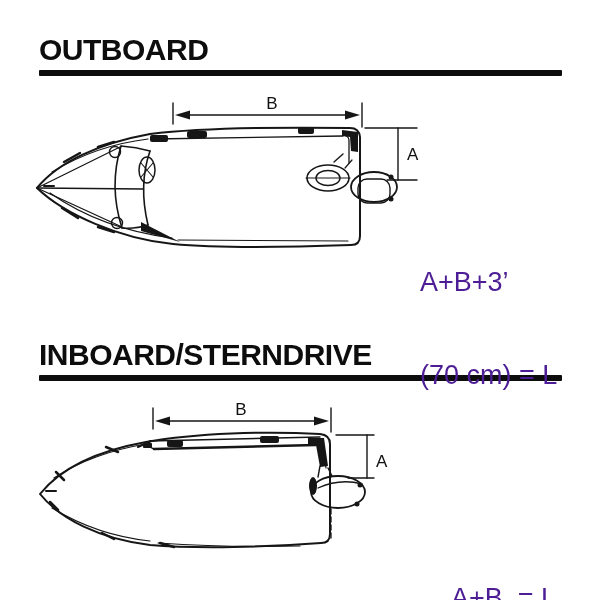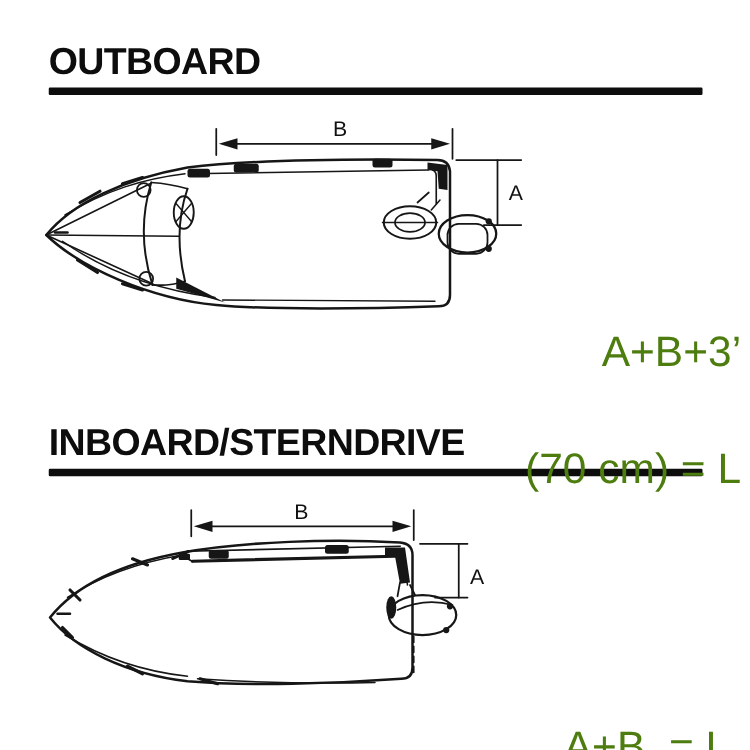--- a/index.html
+++ b/index.html
@@ -1,35 +1,34 @@
 <!DOCTYPE html>
 <html><head>
 <meta charset="utf-8">
 <style>
   html,body{margin:0;padding:0;background:#ffffff;}
   .page{
     position:relative;width:600px;height:600px;background:#ffffff;
     font-family:"Liberation Sans","DejaVu Sans",sans-serif;color:#111;
     overflow:hidden;
-    text-align:right;
   }
   .title{
     position:absolute;left:39px;margin:0;
     font-size:30px;font-weight:800;letter-spacing:-0.5px;color:#0d0d0d;
     line-height:1;white-space:nowrap;
   }
   .t1{top:35px;}
   .t2{top:340px;}
   .rule{
     position:absolute;left:39px;width:523px;height:6px;background:#0d0d0d;border-radius:1px;
   }
   .r1{top:70px;}
   .r2{top:375px;}
   .formula{
-    position:absolute;font-size:34px;font-weight:400;color:#4d7c0f;
+    position:absolute;font-size:27px;font-weight:400;color:#4c1d95;
     line-height:31px;white-space:pre;
   }
   .f1{left:420px;top:205px;}
   .f2{left:451px;top:521px;}
   svg.art{position:absolute;left:0;top:0;width:600px;height:600px;}
   svg.art text{
     font-family:"Liberation Sans","DejaVu Sans",sans-serif;
     font-size:17px;fill:#111;font-weight:400;
   }
   .ln{stroke:#161616;fill:none;stroke-linecap:round;stroke-linejoin:round;}

